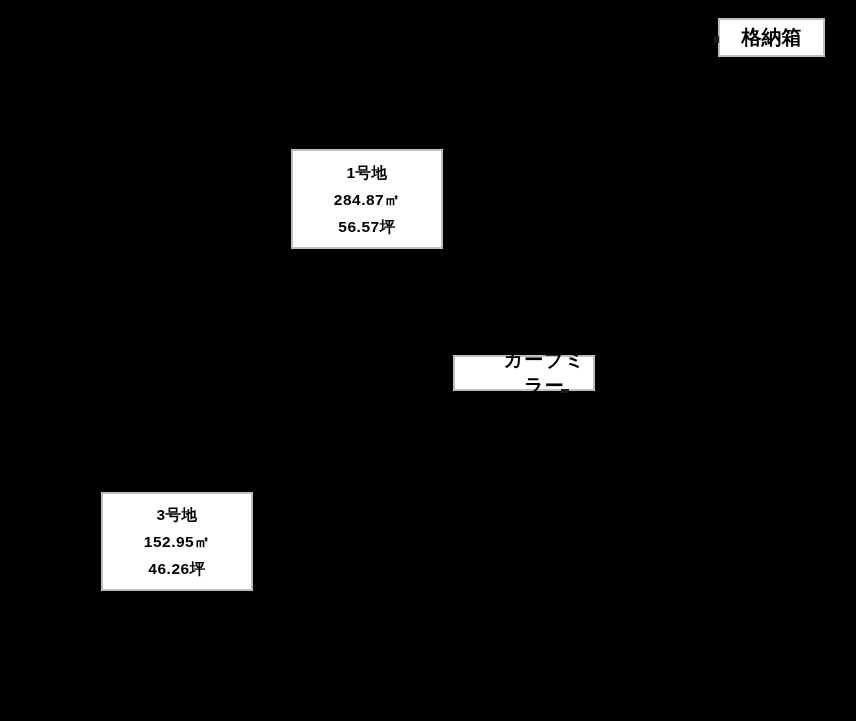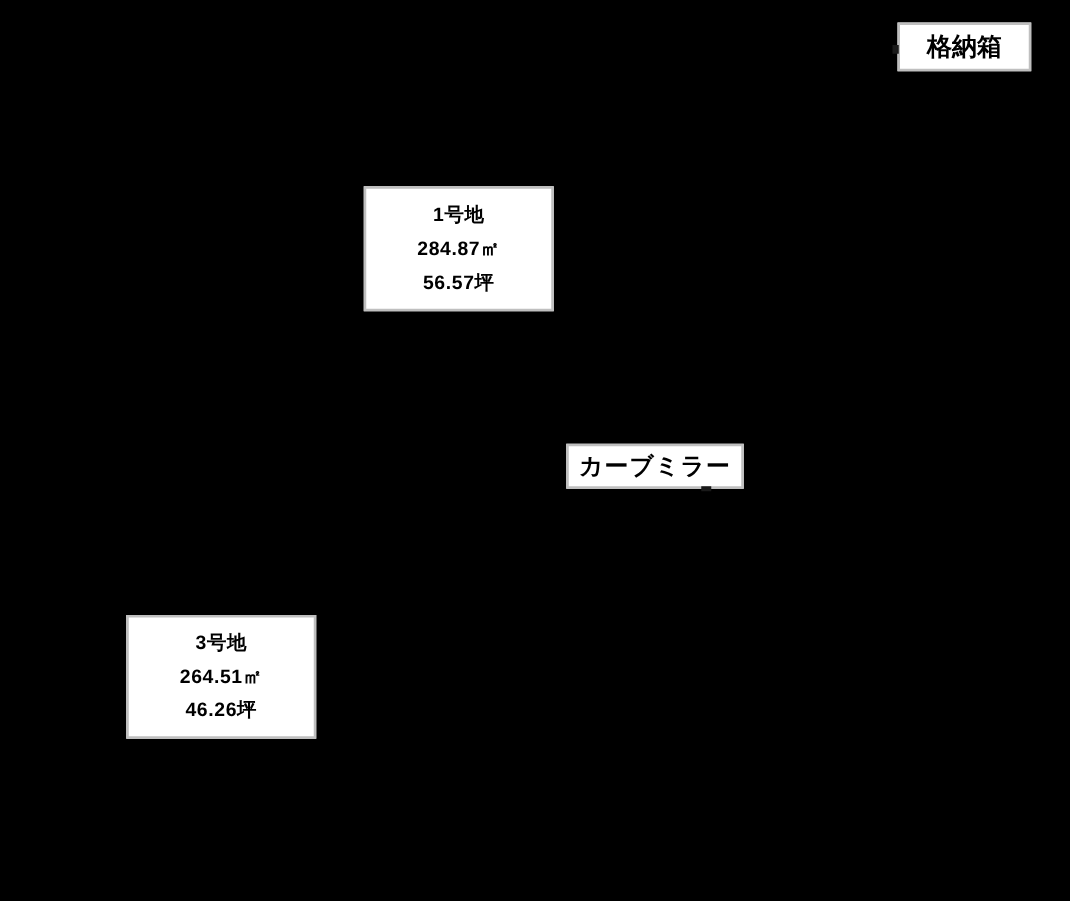--- a/index.html
+++ b/index.html
@@ -32,21 +32,21 @@
   .lot-box {
     font-size: 15.5px;
     line-height: 27px;
     letter-spacing: 0.5px;
   }
   #lot1-box { left: 248px; top: 149px; width: 152px; height: 100px; margin-left: 43px; }
   #lot2-box { left: 415px; top: 493px; width: 152px; height: 102px; }
   #lot3-box { left: 101px; top: 492px; width: 152px; height: 99px; text-align: right; }
   
   #storage-box   { left: 718px; top: 18px;  width: 107px; height: 39px; font-size: 20px; }
-  #mirror-box    { left: 453px; top: 355px; width: 142px; height: 36px; font-size: 19px; letter-spacing: 1px; }
+  #mirror-box    { left: 453px; top: 355px; width: 142px; height: 36px; font-size: 19px; letter-spacing: 1px; padding-left: 41px; }
   
   .leader-tick {
     position: absolute;
     background: #1a1a1a;
     z-index: 5;
   }
   #tick-storage { left: 714px; top: 36px;  width: 5px; height: 7px; }
   #tick-mirror  { left: 561px; top: 389px; width: 8px; height: 4px; }
 </style>
 </head>
@@ -63,21 +63,21 @@
     <span>284.87㎡</span>
     <span>56.57坪</span>
   </div>
 
   <div id="mirror-box" class="label-box">
     <span>カーブミラー</span>
   </div>
 
   <div id="lot3-box" class="label-box lot-box">
     <span>3号地</span>
-    <span>264.51㎡</span>
+    <span>152.95㎡</span>
     <span>46.26坪</span>
   </div>
 
 
   <div id="tick-storage" class="leader-tick"></div>
   <div id="tick-mirror" class="leader-tick"></div>
 
 </div>
 
 </body></html>

